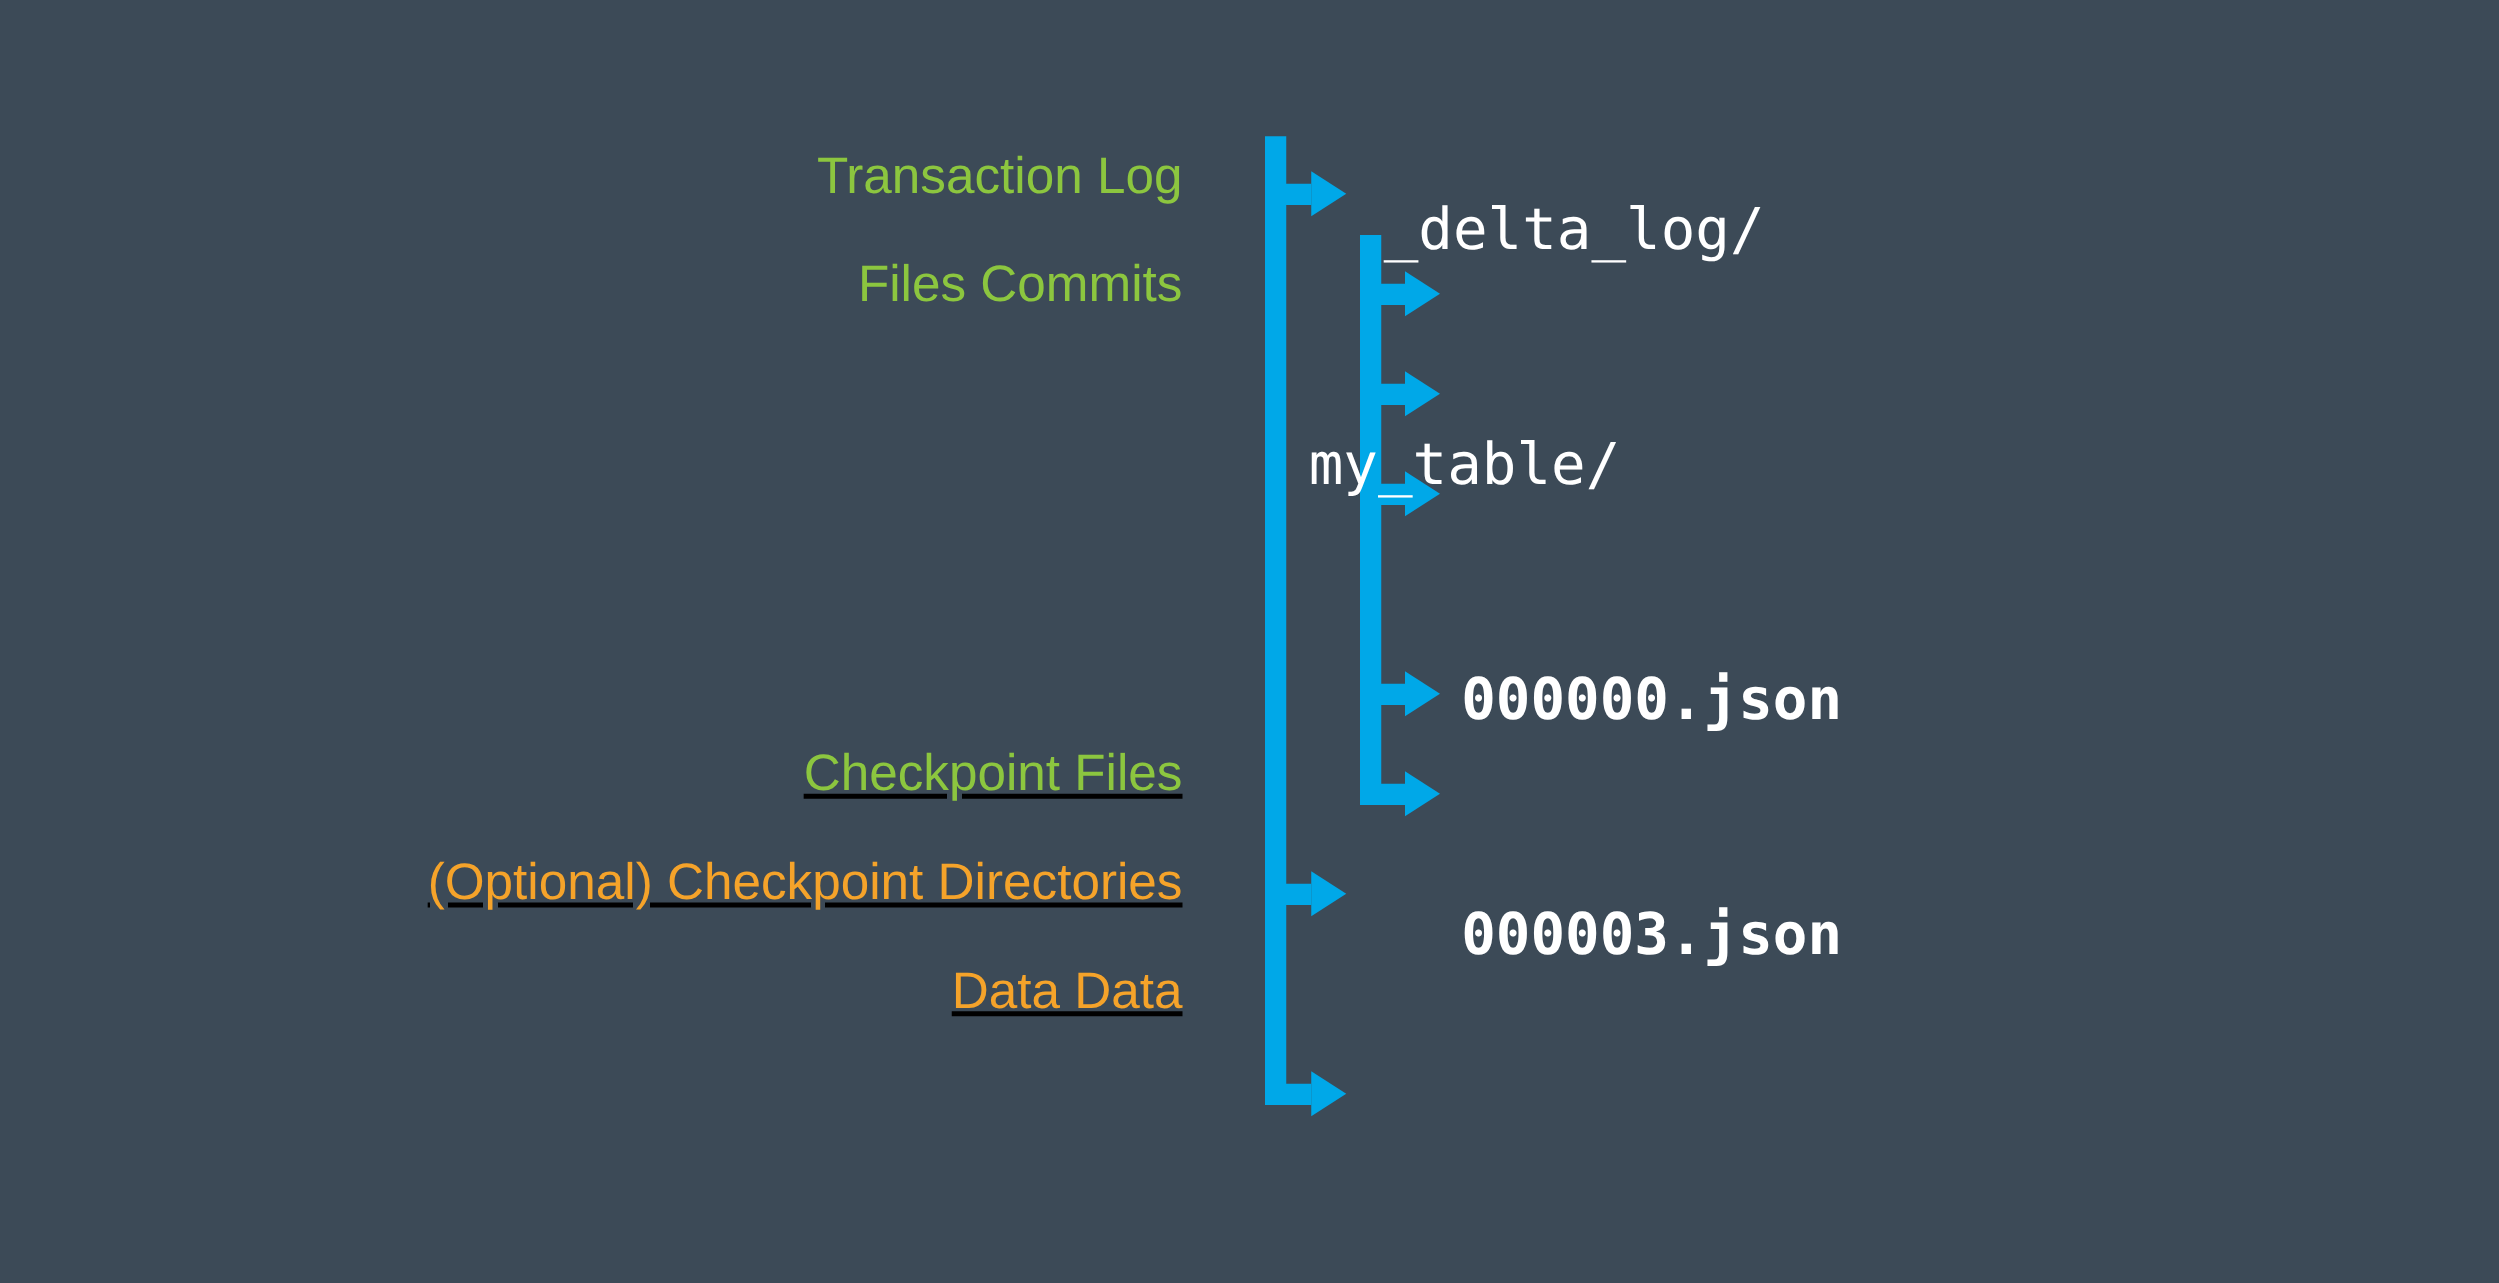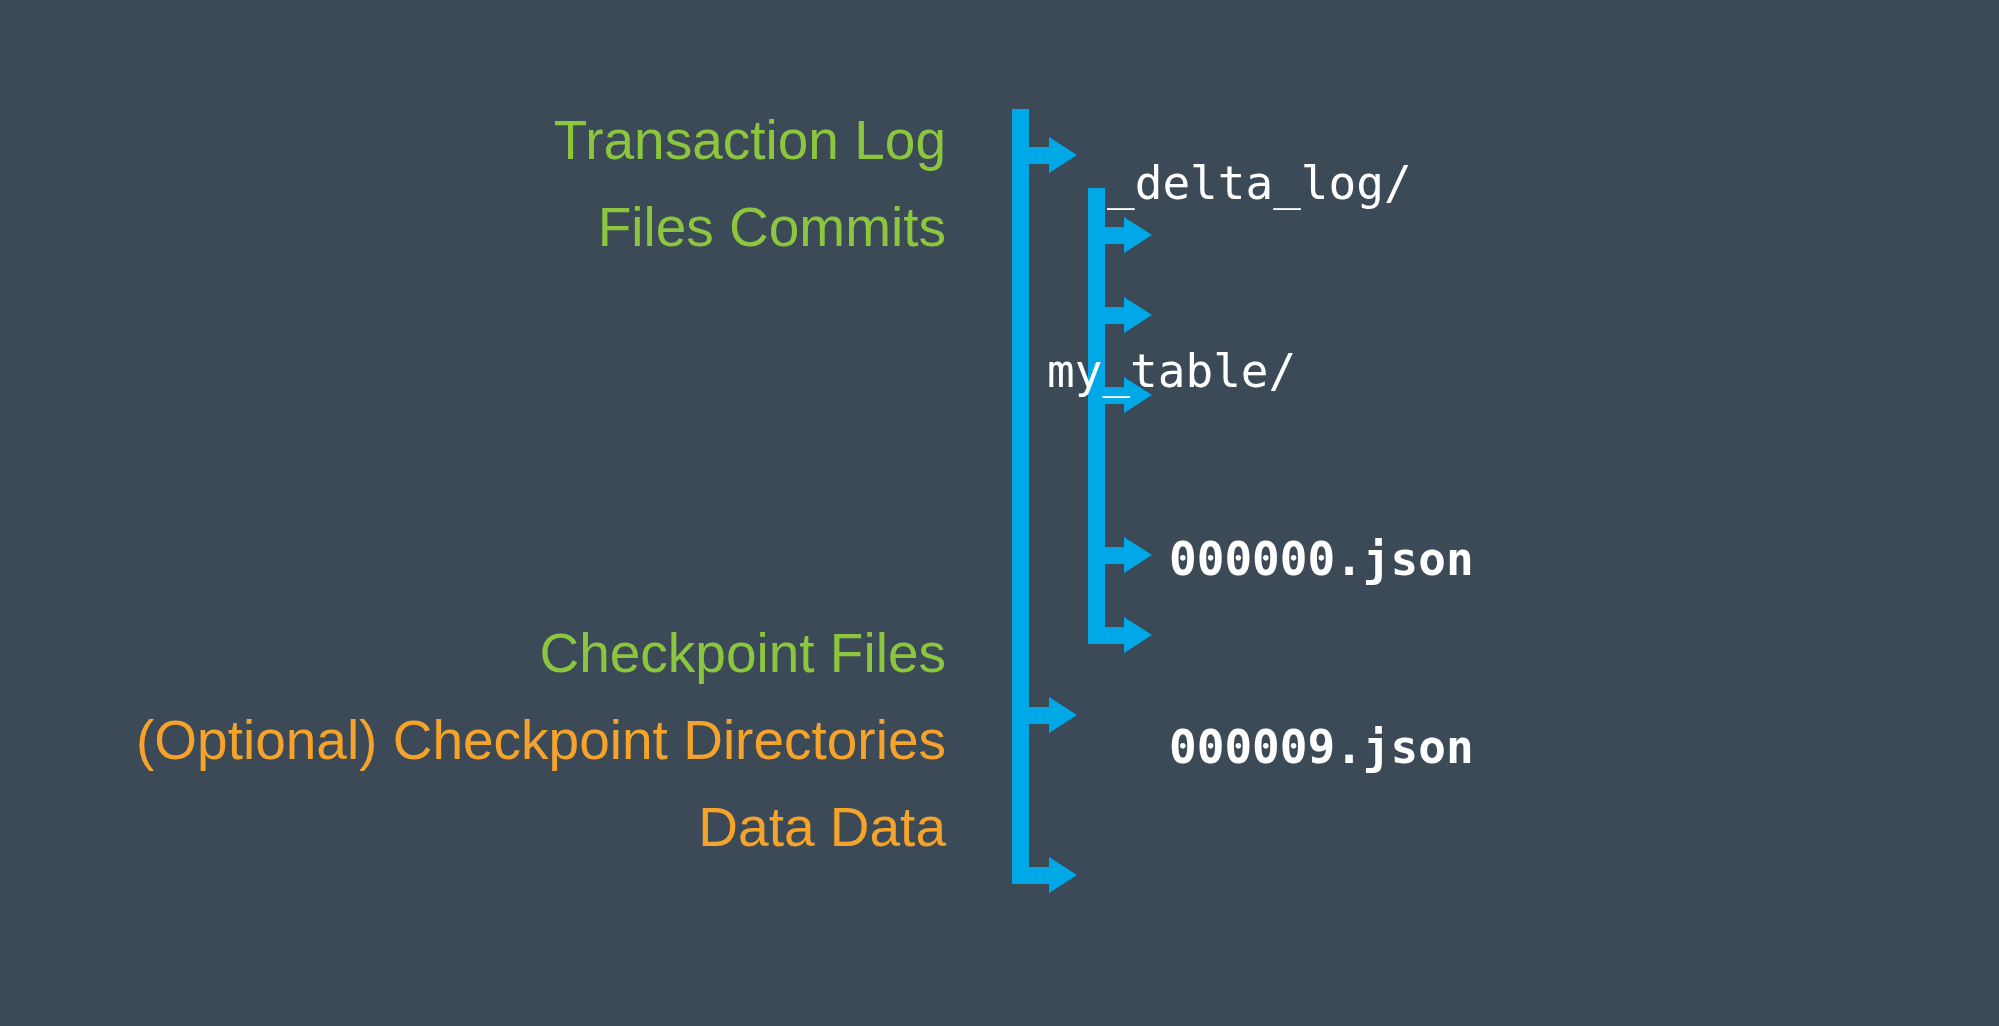--- a/index.html
+++ b/index.html
@@ -16,27 +16,27 @@
     background:var(--bg);
     overflow:hidden;
     font-family:"Liberation Sans",sans-serif;
   }
 
   
   .labels{
     position:absolute;
     right:1053px;
     text-align:right;
-    font-size:55px;
+    font-size:41px;
     line-height:87px;
     white-space:nowrap;
     letter-spacing:0px;
   }
   #labels-top{top:97px;}
-  #labels-bottom{top:610px;}
+  #labels-bottom{top:575px;text-decoration:underline;}
   .labels .green{color:var(--green);}
   .labels .orange{color:var(--orange);}
 
   
   .tree{
     position:absolute;
     left:1047px;top:35px;
     font-family:"DejaVu Sans Mono",monospace;
     font-size:46px;
     color:var(--text);
@@ -103,21 +103,21 @@
   <div class="hbar outer" style="top:706.5px"></div>
   <div class="ahead outer" style="top:697px"></div>
 
   <div class="hbar outer" style="top:866.5px"></div>
   <div class="ahead outer" style="top:857px"></div>
 
   <div class="tree">
     <div class="row lvl1">_delta_log/</div>
     <div class="row lvl0">my_table/</div>
     <div class="row lvl2">000000.json</div>
-    <div class="row lvl2">000009.json</div>
+    <div class="row lvl2">000003.json</div>
     
     
     
     
     
     
     
   </div>
 
 </div>

